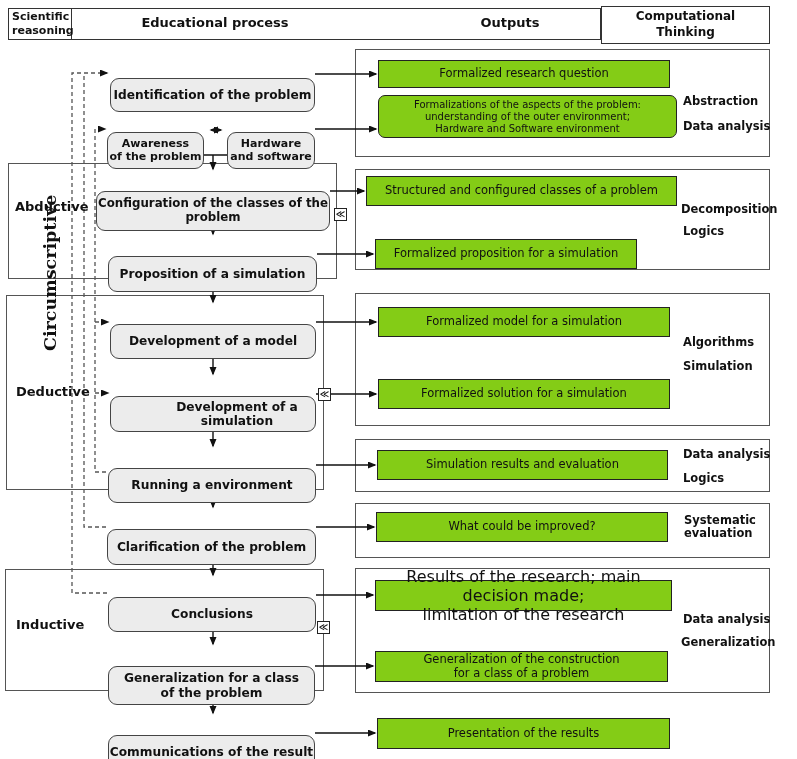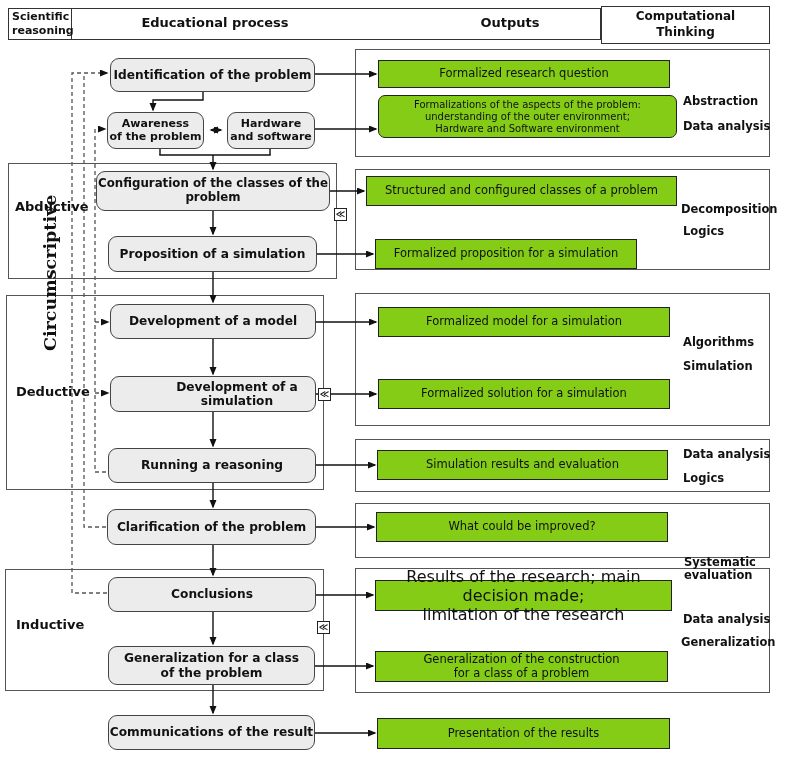--- a/index.html
+++ b/index.html
@@ -3,21 +3,21 @@
 <meta charset="utf-8">
 <style>
   html,body{margin:0;padding:0;background:#fff;}
   #canvas{position:relative;width:797px;height:759px;background:#fff;overflow:hidden;
           font-family:"DejaVu Sans","Liberation Sans",sans-serif;color:#111;}
   .abs{position:absolute;box-sizing:border-box;}
   svg.lines{position:absolute;left:0;top:0;pointer-events:none;}
   .group-box{border:1.6px solid #555;background:transparent;}
   .flow-box{background:#ececec;border:1.8px solid #444;border-radius:9px;
             display:flex;align-items:center;justify-content:center;text-align:center;
-            font-weight:bold;font-size:12.2px;line-height:1.18;white-space:pre-line;}
+            font-weight:bold;font-size:12.2px;line-height:1.18;white-space:pre-line;margin-top:20px;}
   .flow-box.small{font-size:11px;}
   .out-box{background:#84cc16;border:1.6px solid #222;display:flex;align-items:center;
            justify-content:center;text-align:center;font-weight:normal;font-size:11.5px;
            line-height:1.2;white-space:pre-line;}
   .ct-label{font-weight:bold;font-size:11.5px;line-height:1.15;white-space:pre-line;}
   .grp-label{font-weight:bold;font-size:13px;}
   .hdr-box{border:1.8px solid #333;background:#fff;}
   .hdr-text{font-weight:bold;font-size:13px;text-align:center;}
   .hdr-sci{font-weight:bold;font-size:11px;line-height:1.25;white-space:pre-line;padding:2px 0 0 4px;}
   .hdr-ct{font-weight:bold;font-size:12px;text-align:center;white-space:pre-line;
@@ -101,21 +101,21 @@
   <div class="abs flow-box" style="left:110px;top:58px;width:205px;height:34px;">Identification of the problem</div>
   <div class="abs flow-box small" style="left:107px;top:112px;width:97px;height:37px;">Awareness
 of the problem</div>
   <div class="abs flow-box small" style="left:227px;top:112px;width:88px;height:37px;">Hardware
 and software</div>
   <div class="abs flow-box" style="left:96px;top:171px;width:234px;height:40px;font-size:11.8px;">Configuration of the classes of the
 problem</div>
   <div class="abs flow-box" style="left:108px;top:236px;width:209px;height:36px;">Proposition of a simulation</div>
   <div class="abs flow-box" style="left:110px;top:304px;width:206px;height:35px;">Development of a model</div>
   <div class="abs flow-box" style="left:110px;top:376px;width:206px;height:36px;padding-left:48px;">Development of a simulation</div>
-  <div class="abs flow-box" style="left:108px;top:448px;width:208px;height:35px;">Running a reasoning</div>
+  <div class="abs flow-box" style="left:108px;top:448px;width:208px;height:35px;">Running a environment</div>
   <div class="abs flow-box" style="left:107px;top:509px;width:209px;height:36px;text-align:right;">Clarification of the problem</div>
   <div class="abs flow-box" style="left:108px;top:577px;width:208px;height:35px;">Conclusions</div>
   <div class="abs flow-box" style="left:108px;top:646px;width:207px;height:39px;">Generalization for a class
 of the problem</div>
   <div class="abs flow-box" style="left:108px;top:715px;width:207px;height:35px;">Communications of the result</div>
 
   <div class="abs out-box" style="left:378px;top:60px;width:292px;height:28px;">Formalized research question</div>
   <div class="abs out-box" style="left:378px;top:95px;width:299px;height:43px;font-size:10px;border-radius:7px;">Formalizations of the aspects of the problem:
 understanding of the outer environment;
 Hardware and Software environment</div>
@@ -132,21 +132,21 @@
   <div class="abs out-box" style="left:377px;top:718px;width:293px;height:31px;">Presentation of the results</div>
 
   <div class="abs ct-label" style="left:683px;top:95px;">Abstraction</div>
   <div class="abs ct-label" style="left:683px;top:120px;">Data analysis</div>
   <div class="abs ct-label" style="left:681px;top:203px;">Decomposition</div>
   <div class="abs ct-label" style="left:683px;top:225px;">Logics</div>
   <div class="abs ct-label" style="left:683px;top:336px;">Algorithms</div>
   <div class="abs ct-label" style="left:683px;top:360px;">Simulation</div>
   <div class="abs ct-label" style="left:683px;top:448px;">Data analysis</div>
   <div class="abs ct-label" style="left:683px;top:472px;">Logics</div>
-  <div class="abs ct-label" style="left:684px;top:514px;margin-top:42px;">Systematic
+  <div class="abs ct-label" style="left:684px;top:514px;">Systematic
 evaluation</div>
   <div class="abs ct-label" style="left:683px;top:613px;">Data analysis</div>
   <div class="abs ct-label" style="left:681px;top:636px;">Generalization</div>
 
   <div class="abs badge" style="left:334px;top:208px;">≪</div>
   <div class="abs badge" style="left:318px;top:388px;">≪</div>
   <div class="abs badge" style="left:317px;top:621px;">≪</div>
 
 </div>
 

